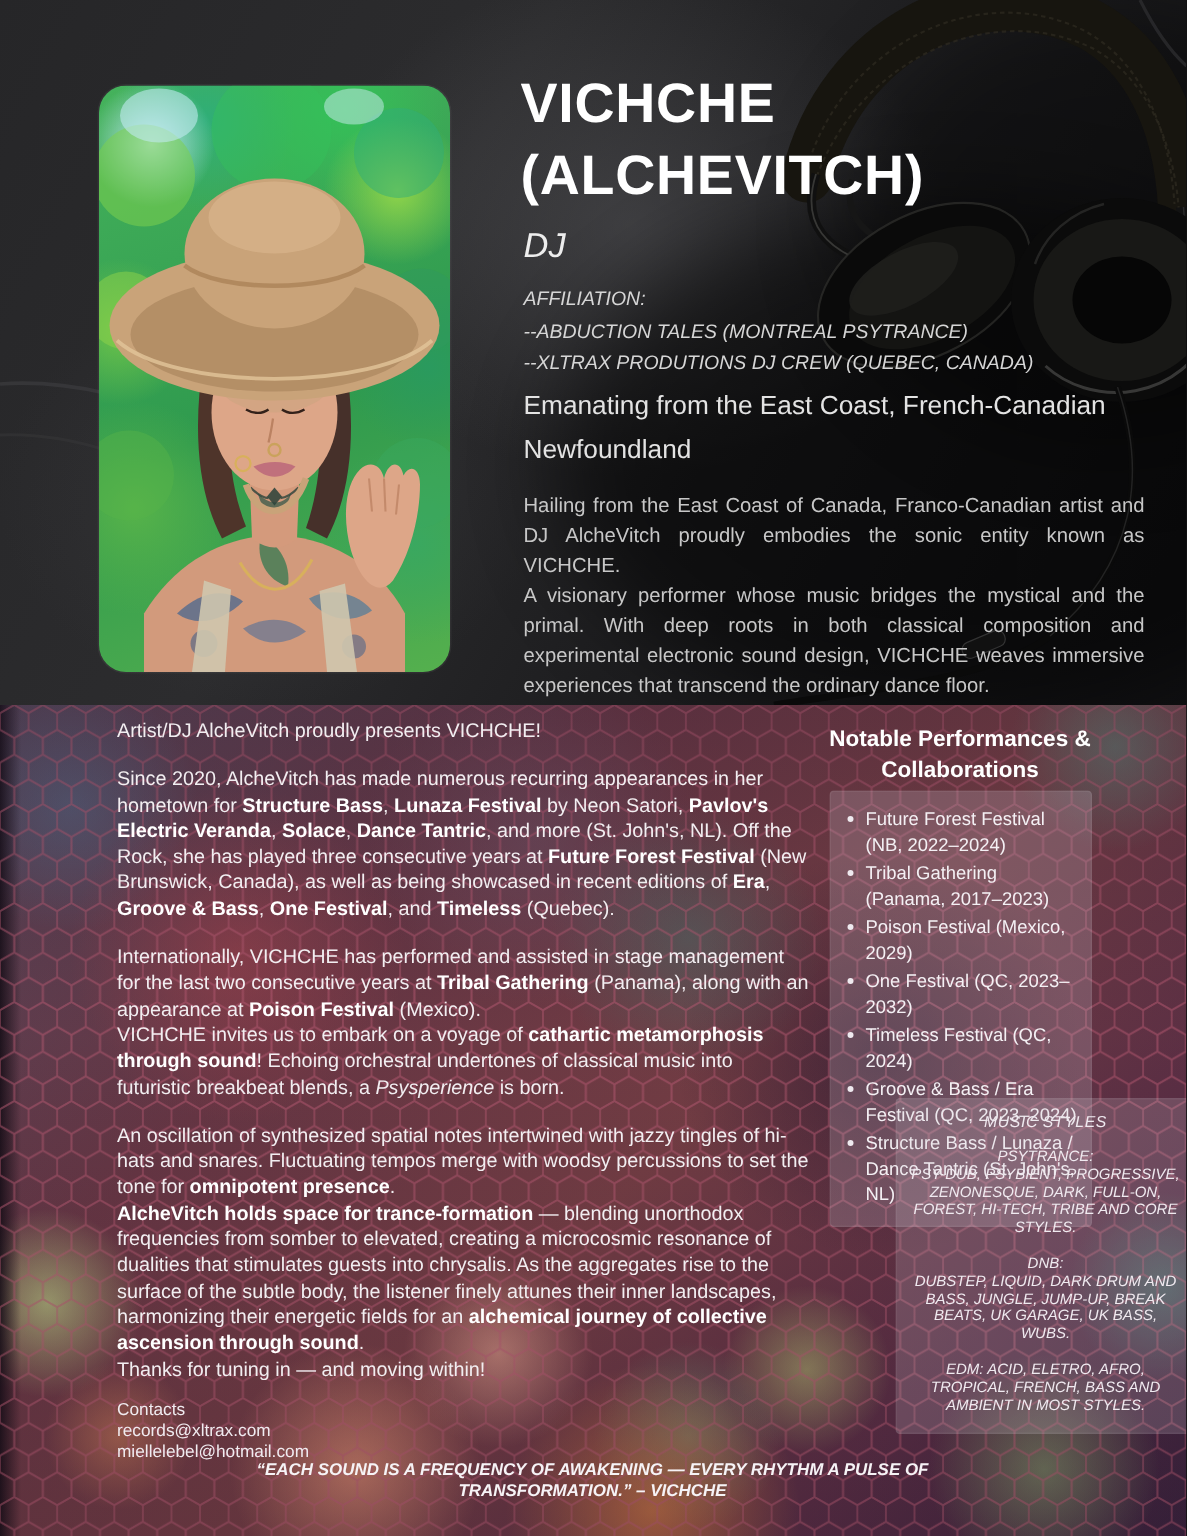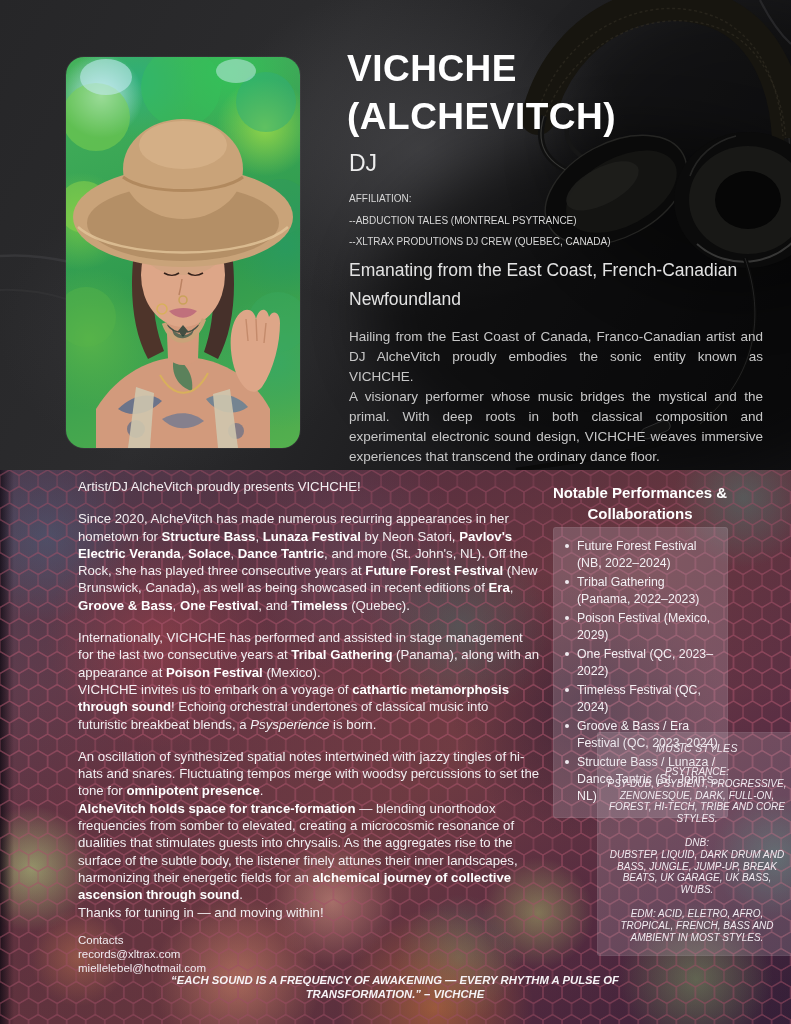--- a/index.html
+++ b/index.html
@@ -24,23 +24,23 @@
       radial-gradient(circle 80px at 94% 48%, #2a9a5e 0%, rgba(42,154,94,0) 70%),
       radial-gradient(circle 95px at 10% 72%, #57b34a 0%, rgba(87,179,74,0) 75%),
       radial-gradient(circle 90px at 90% 78%, #3aa860 0%, rgba(58,168,96,0) 75%),
       linear-gradient(160deg,#45b25c 0%,#2f9a4e 55%,#55b04e 100%);
     box-shadow:0 0 0 1px rgba(255,255,255,0.05);}
   .photo svg{position:absolute;left:0;top:0;}
 
   .title{position:absolute;left:347px;top:45px;margin:0;color:#fff;font-size:37px;
          font-weight:bold;line-height:48px;letter-spacing:0.5px;}
   .title span{display:block;}
-  .role{position:absolute;left:349px;top:150px;color:#ededed;font-size:23px;}
-  .affil{position:absolute;left:349px;top:188px;color:#d6d6d6;
-         font-size:10px;line-height:21.5px;}
+  .role{position:absolute;left:349px;top:150px;color:#ededed;font-size:23px;font-style:italic;}
+  .affil{position:absolute;left:349px;top:188px;color:#d6d6d6;font-style:italic;
+         font-size:13px;line-height:21.5px;}
   .origin{position:absolute;left:349px;top:256px;width:432px;color:#e3e3e3;
           font-size:17.5px;line-height:29px;}
   .intro{position:absolute;left:349px;top:327px;width:414px;color:#c7c7c7;
          font-size:13.5px;line-height:20px;text-align:justify;}
 
   
   .bottom{position:absolute;left:0;top:470px;width:791px;height:554px;overflow:hidden;
     background:
       linear-gradient(90deg, rgba(18,12,20,0.85) 0px, rgba(18,12,20,0) 14px),
       radial-gradient(circle 90px at 4% 72%, rgba(185,195,130,0.85), rgba(185,195,130,0) 70%),
@@ -239,29 +239,29 @@
 
     <h2 class="perf-heading">Notable Performances &amp; Collaborations</h2>
     <div class="perf-panel">
       <ul class="perf-list">
           <li>
             <span class="dot"></span>
             <span>Future Forest Festival (NB, 2022–2024)</span>
           </li>
           <li>
             <span class="dot"></span>
-            <span>Tribal Gathering (Panama, 2022–2023)</span>
+            <span>Tribal Gathering (Panama, 2017–2023)</span>
           </li>
           <li>
             <span class="dot"></span>
             <span>Poison Festival (Mexico, 2029)</span>
           </li>
           <li>
             <span class="dot"></span>
-            <span>One Festival (QC, 2023–2022)</span>
+            <span>One Festival (QC, 2023–2032)</span>
           </li>
           <li>
             <span class="dot"></span>
             <span>Timeless Festival (QC, 2024)</span>
           </li>
           <li>
             <span class="dot"></span>
             <span>Groove &amp; Bass / Era Festival (QC, 2023–2024)</span>
           </li>
           <li>

